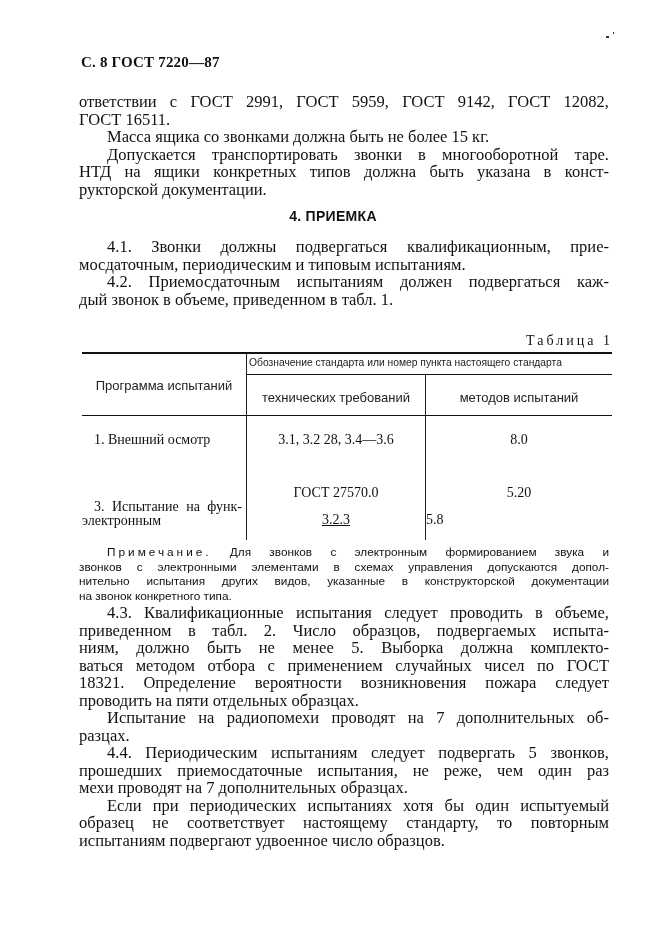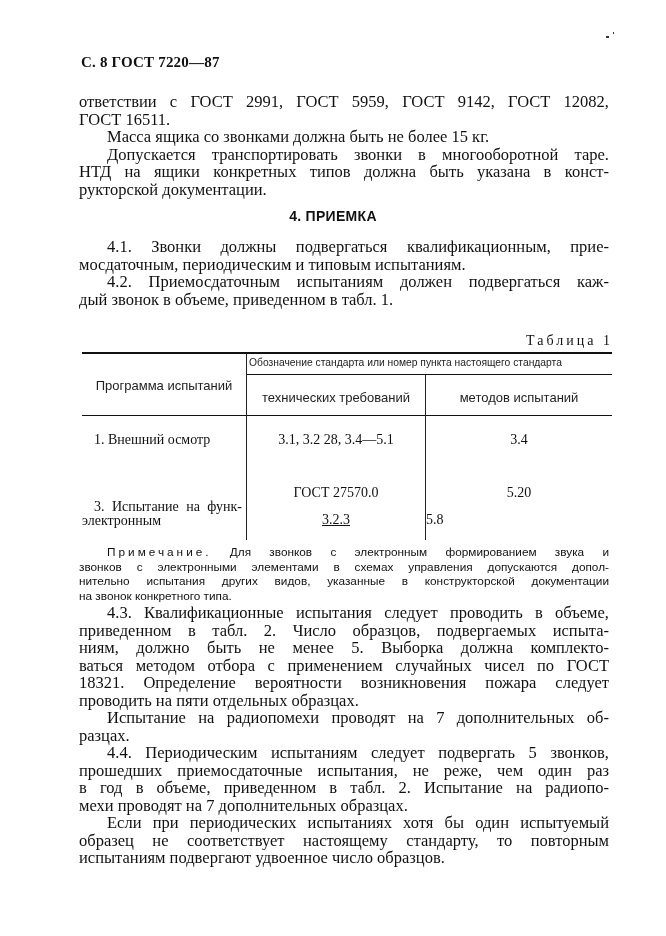--- a/index.html
+++ b/index.html
@@ -61,22 +61,22 @@
     <div class="vline" style="left:343px; top:23px; height:165px;"></div>
 
     <div class="th" style="left:0; width:164px; text-align:center; top:26px;">Программа испытаний</div>
     <div class="th" style="left:167px; top:5px; font-size:10.3px;">Обозначение стандарта или номер пункта настоящего стандарта</div>
     <div class="th" style="left:165px; width:178px; text-align:center; top:38px;">технических требований</div>
     <div class="th" style="left:344px; width:186px; text-align:center; top:38px;">методов испытаний</div>
 
     <div class="rowlabel" style="top:81px;">
       <span class="line" style="padding-left:12px;">1. Внешний осмотр</span>
     </div>
-    <div class="td" style="left:165px; width:178px; text-align:center; top:81px;">3.1, 3.2 28, 3.4—5.1</div>
-    <div class="td" style="left:344px; width:186px; text-align:center; top:81px;">3.4</div>
+    <div class="td" style="left:165px; width:178px; text-align:center; top:81px;">3.1, 3.2 28, 3.4—3.6</div>
+    <div class="td" style="left:344px; width:186px; text-align:center; top:81px;">8.0</div>
 
     <div class="td" style="left:165px; width:178px; text-align:center; top:134px;">ГОСТ 27570.0</div>
     <div class="td" style="left:344px; width:186px; text-align:center; top:134px;">5.20</div>
 
     <div class="rowlabel" style="top:148px;">
       <span class="just" style="padding-left:12px;">3. Испытание на функ-</span>
       <span class="line">электронным</span>
     </div>
     <div class="td" style="left:165px; width:178px; text-align:center; top:161px;text-decoration:underline;">3.2.3</div>
     <div class="td" style="left:344px; width:186px; top:161px;">5.8</div>
@@ -96,21 +96,20 @@
     <span class="just">ваться методом отбора с применением случайных чисел по ГОСТ</span>
     <span class="just">18321. Определение вероятности возникновения пожара следует</span>
     <span class="line">проводить на пяти отдельных образцах.</span>
     <span class="just indent">Испытание на радиопомехи проводят на 7 дополнительных об-</span>
     <span class="line">разцах.</span>
   </div>
 
   <div class="p" style="top:744px;">
     <span class="just indent">4.4. Периодическим испытаниям следует подвергать 5 звонков,</span>
     <span class="just">прошедших приемосдаточные испытания, не реже, чем один раз</span>
-    <span class="just">в год в объеме, приведенном в табл. 2. Испытание на радиопо-</span>
     <span class="line">мехи проводят на 7 дополнительных образцах.</span>
     <span class="just indent">Если при периодических испытаниях хотя бы один испытуемый</span>
     <span class="just">образец не соответствует настоящему стандарту, то повторным</span>
     <span class="line">испытаниям подвергают удвоенное число образцов.</span>
   </div>
 
   <div class="speck" style="left:606px; top:36px; width:3px; height:2px;"></div>
   <div class="speck" style="left:613px; top:32px; width:1px; height:2px;"></div>
 </div>
 

